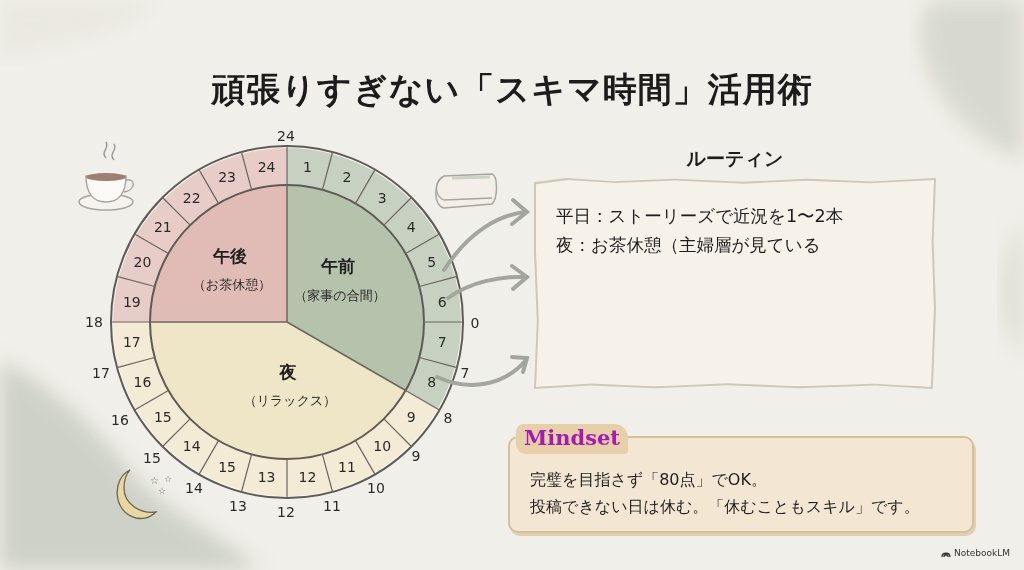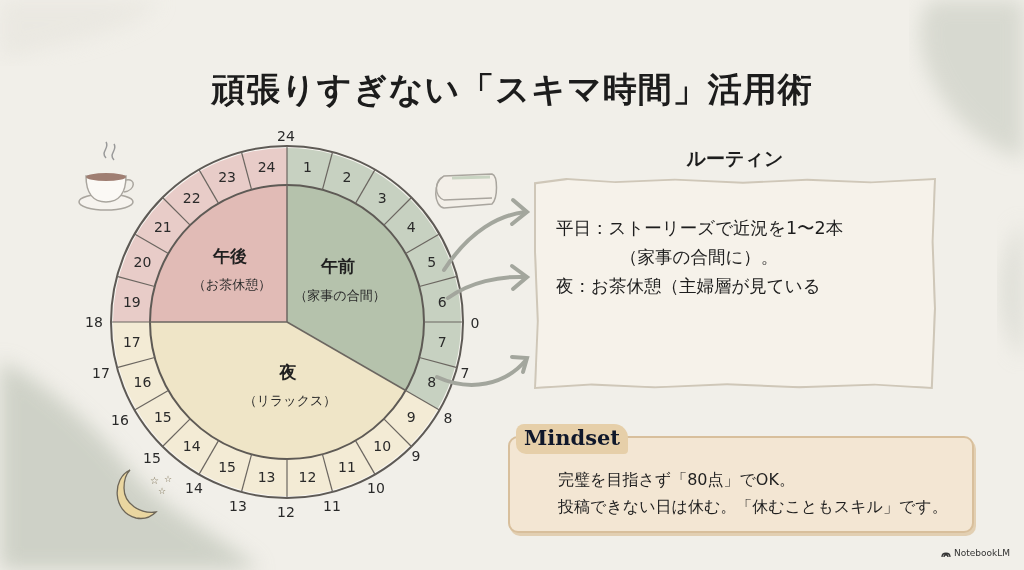--- a/index.html
+++ b/index.html
@@ -14,33 +14,33 @@
   .routine-heading{position:absolute;left:660px;top:146px;width:150px;text-align:center;
     font-weight:bold;font-size:19px;color:#1d1d1d;z-index:3;}
   .routine-card{position:absolute;left:536px;top:180px;width:398px;height:207px;
     background:#f6f2ea;z-index:3;
     clip-path:polygon(0 2%,8% 0,20% 1.5%,35% 0.3%,52% 1.8%,68% 0.4%,84% 1.6%,100% 0,99.4% 30%,100% 62%,99.2% 100%,85% 98.4%,66% 99.6%,48% 98.2%,30% 99.7%,14% 98.3%,0 100%,0.7% 68%,0 35%);
     box-shadow:0 2px 4px rgba(0,0,0,0.15);}
   .routine-card-border{position:absolute;left:534px;top:178px;width:402px;height:211px;
     background:#cfc7b8;z-index:3;
     clip-path:polygon(0 2%,8% 0,20% 1.5%,35% 0.3%,52% 1.8%,68% 0.4%,84% 1.6%,100% 0,99.4% 30%,100% 62%,99.2% 100%,85% 98.4%,66% 99.6%,48% 98.2%,30% 99.7%,14% 98.3%,0 100%,0.7% 68%,0 35%);}
   .routine-lines{position:absolute;left:556px;top:202px;z-index:4;font-size:17.5px;
-    line-height:29px;color:#1e1e1e;font-weight:500;margin-top:12px;}
+    line-height:29px;color:#1e1e1e;font-weight:500;}
   .routine-lines div{white-space:nowrap;}
   .indent1{padding-left:64px;}
   .indent2{padding-left:44px;}
   .mindset-box{position:absolute;left:508px;top:436px;width:462px;height:93px;
     background:#f3e6d3;border:2px solid #d8bf9c;border-radius:10px;z-index:3;
     box-shadow:2px 3px 0 #e2cfb2;}
   .mindset-tab{position:absolute;left:516px;top:424px;width:112px;height:30px;
     background:#e6cfa9;border-radius:8px 14px 4px 10px;z-index:4;}
   .mindset-label{position:absolute;left:524px;top:425px;z-index:5;
-    font-family:"DejaVu Serif","Liberation Serif",serif;font-weight:bold;font-size:21px;color:#0f172a;}
+    font-family:"DejaVu Serif","Liberation Serif",serif;font-weight:bold;font-size:21px;color:#a21caf;}
   .mindset-lines{position:absolute;left:530px;top:466px;z-index:5;font-size:16px;
-    line-height:27px;color:#1f1f1f;margin-left:28px;}
+    line-height:27px;color:#1f1f1f;}
   .mindset-lines div{white-space:nowrap;}
   .brand{position:absolute;right:14px;bottom:12px;font-size:9px;color:#333;z-index:5;
     display:flex;align-items:center;gap:3px;}
   .brand svg{width:10px;height:8px;}
   .deco{position:absolute;z-index:3;}
 </style>
 </head>
 <body>
 
 <svg class="bg" width="1024" height="570" viewBox="0 0 1024 570">
@@ -177,21 +177,20 @@
   <text x="38" y="16" font-size="10" fill="#7a6d4f">☆</text>
   <text x="52" y="14" font-size="9" fill="#7a6d4f">☆</text>
   <text x="46" y="26" font-size="9" fill="#7a6d4f">☆</text>
 </svg>
 
 <div class="routine-heading">ルーティン</div>
 <div class="routine-card-border"></div>
 <div class="routine-card"></div>
 <div class="routine-lines">
   <div>平日：ストーリーズで近況を1〜2本</div>
-  <div class="indent1">（家事の合間に）。</div>
   <div>夜：お茶休憩（主婦層が見ている</div>
 </div>
 
 <div class="mindset-box"></div>
 <div class="mindset-tab"></div>
 <div class="mindset-label">Mindset</div>
 <div class="mindset-lines">
   <div>完璧を目指さず「80点」でOK。</div>
   <div>投稿できない日は休む。「休むこともスキル」です。</div>
 </div>

